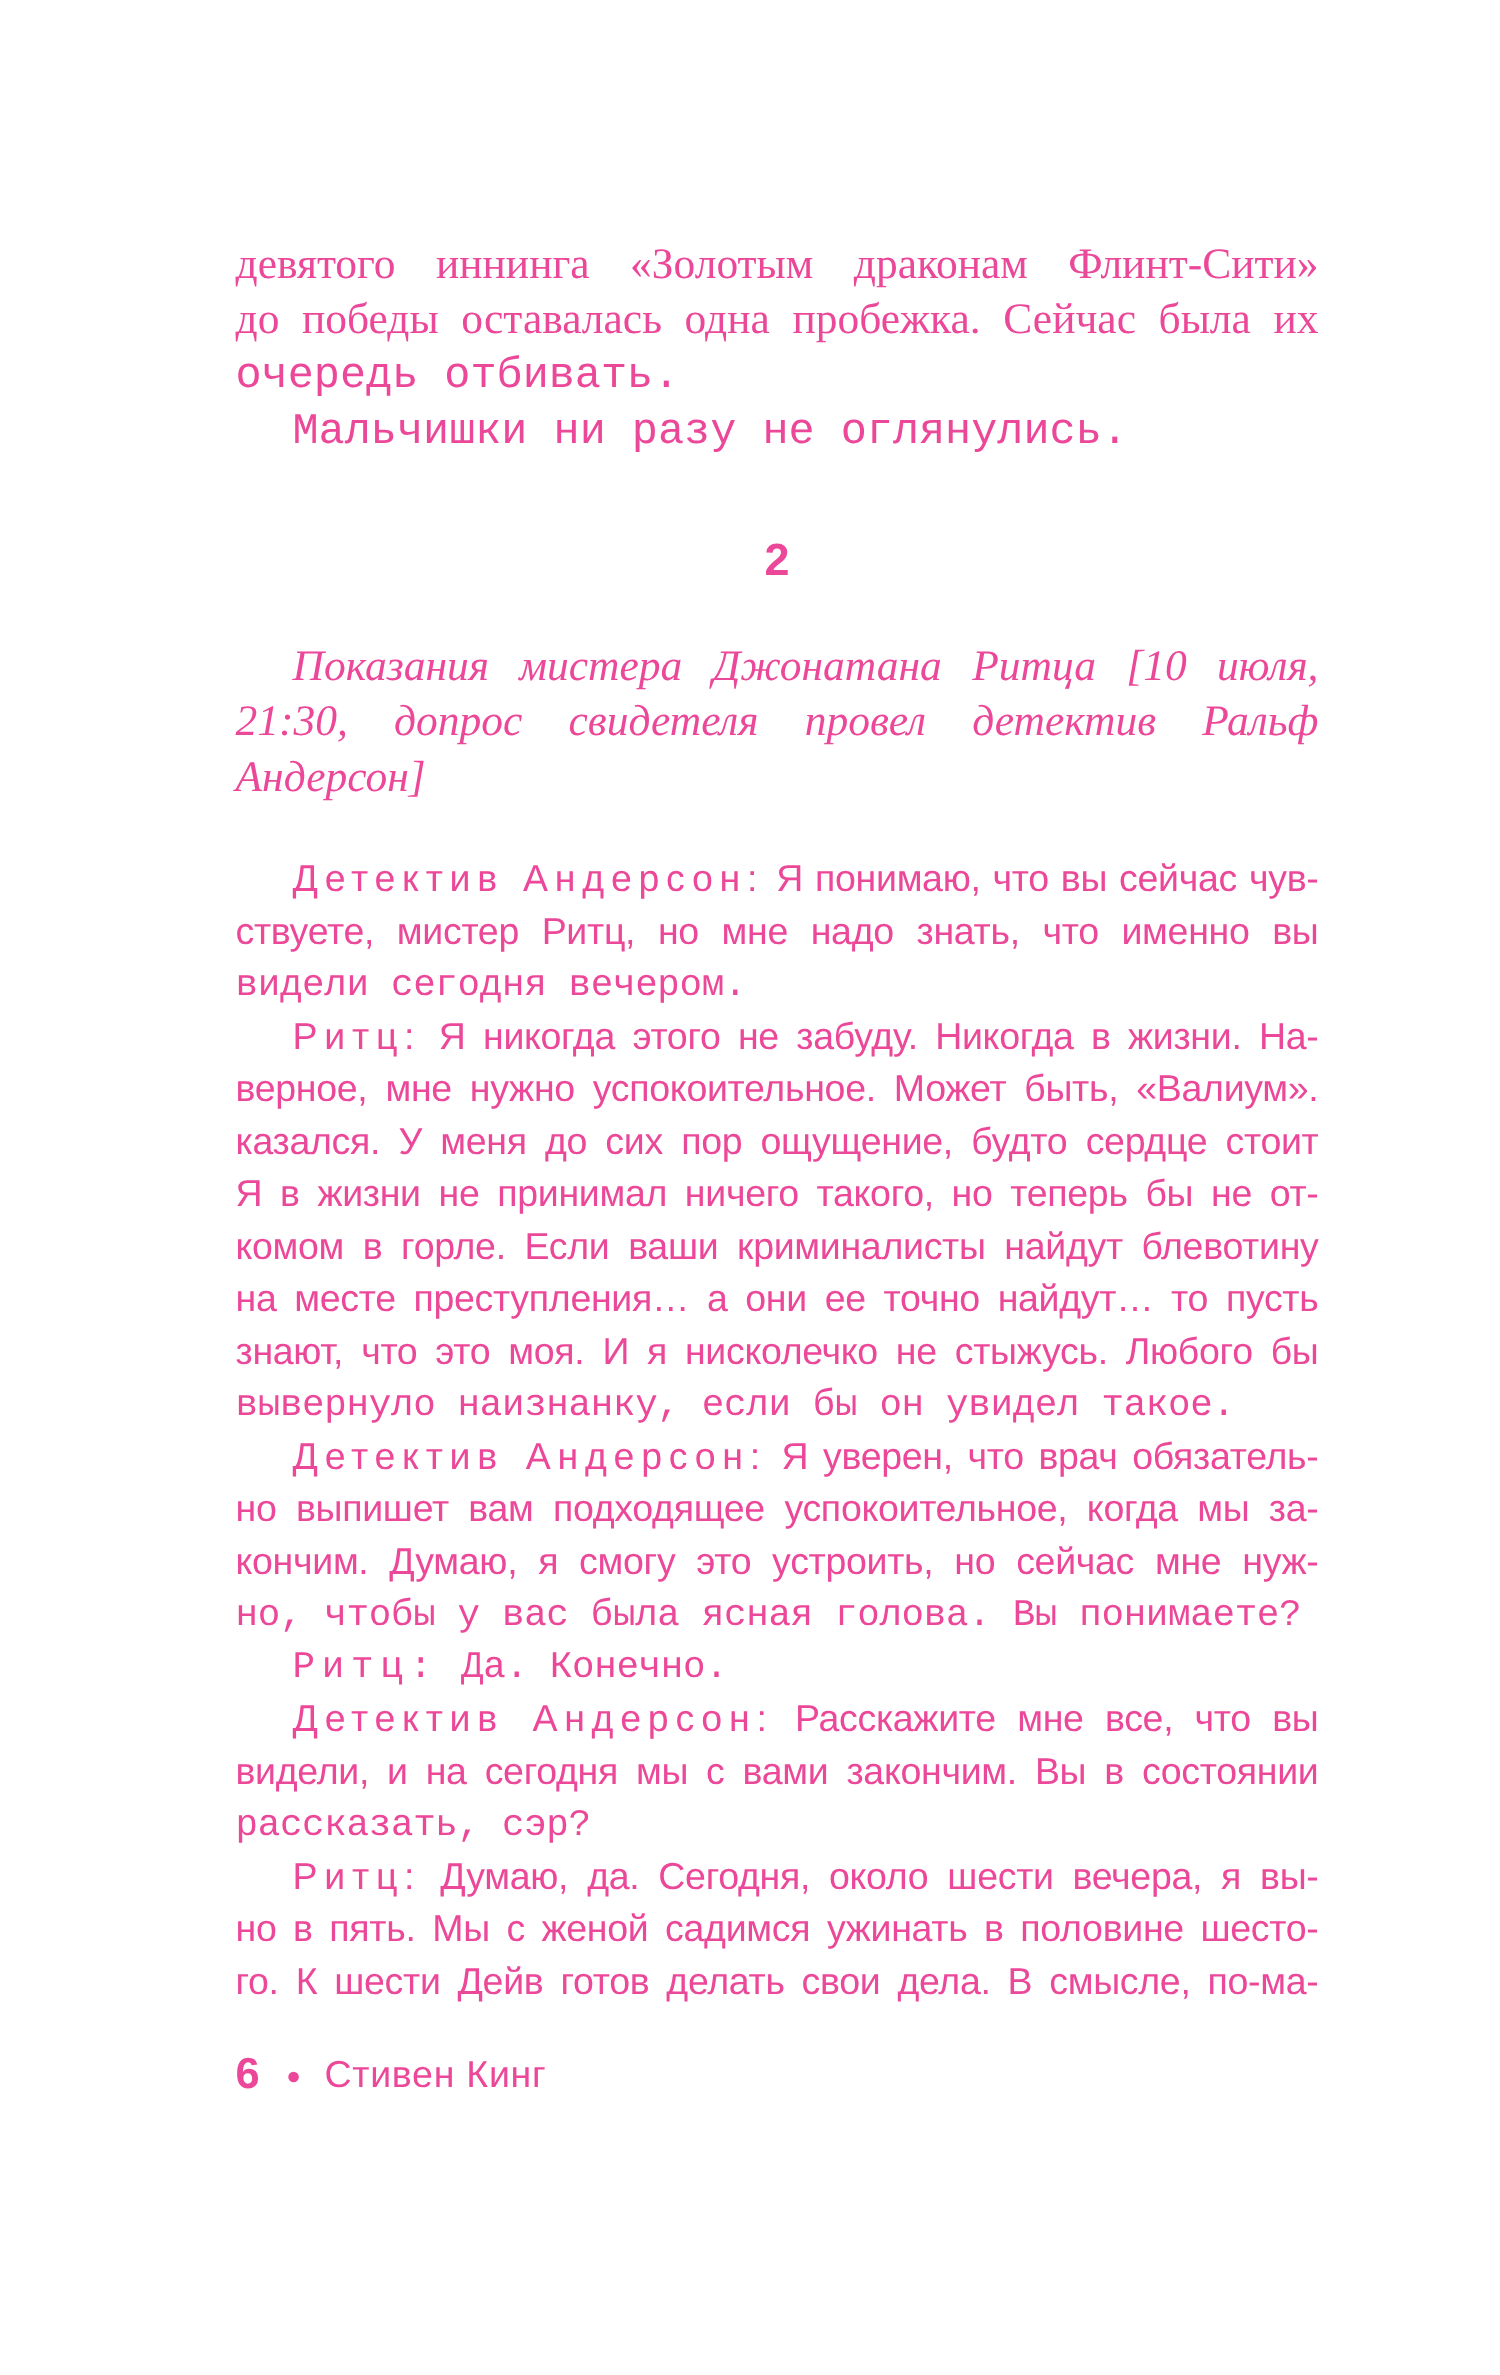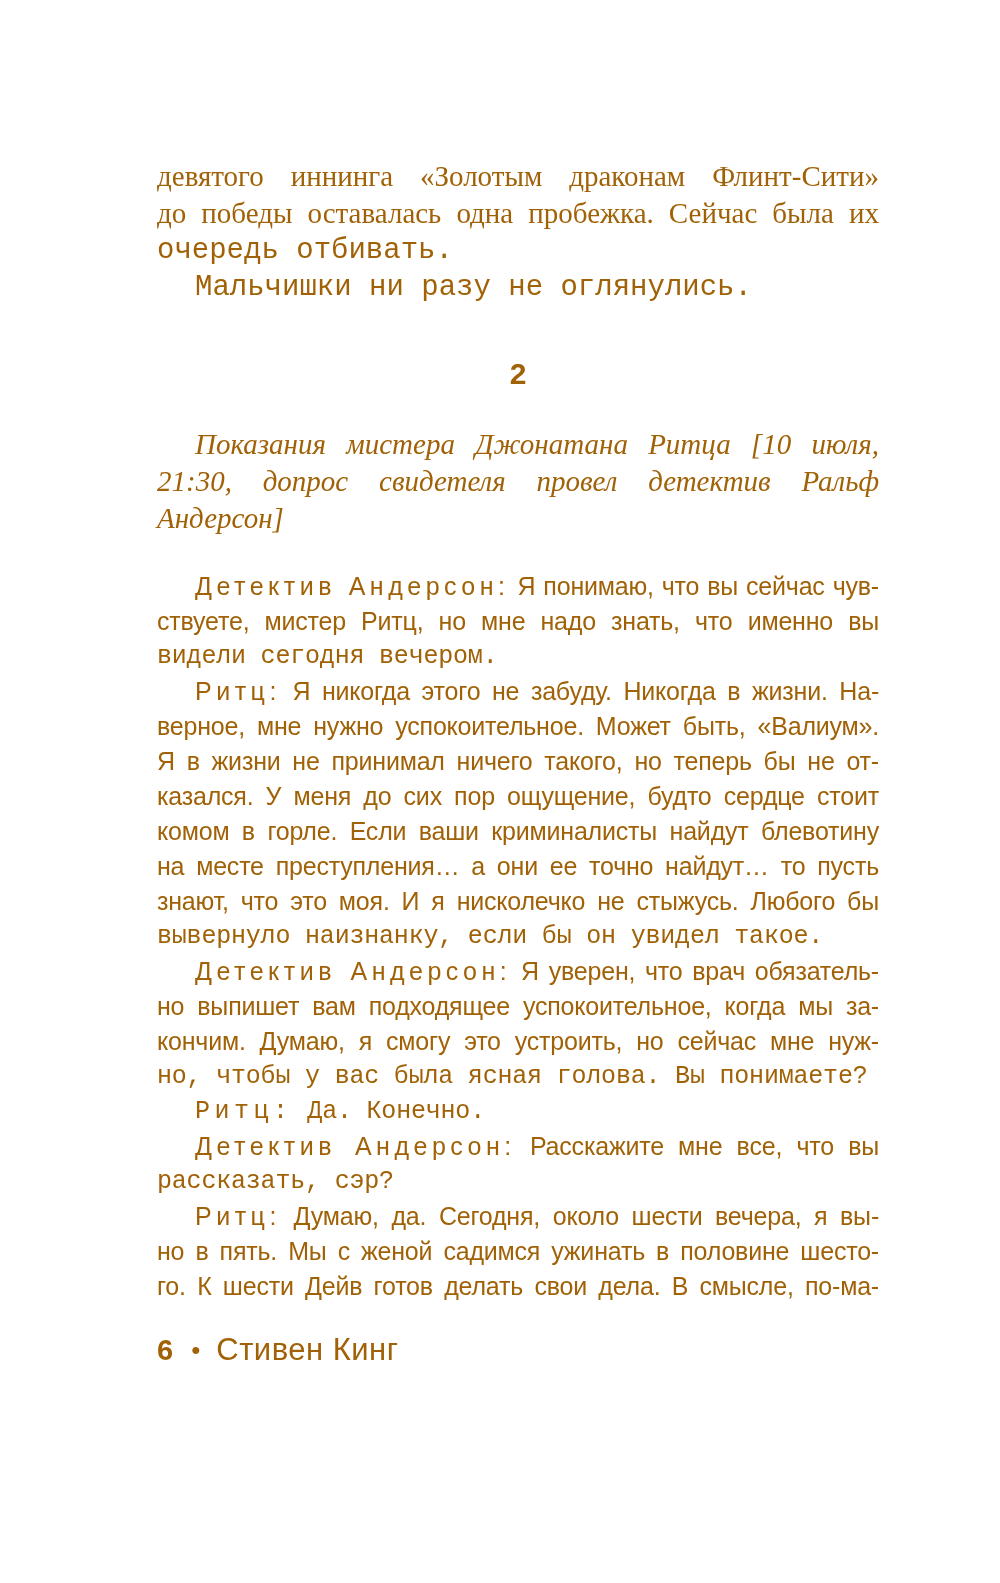--- a/index.html
+++ b/index.html
@@ -2,21 +2,21 @@
 <html><head>
 <meta charset="utf-8">
 <style>
   html, body { margin: 0; padding: 0; background: #e8e8e8; }
   .page {
     position: relative;
     width: 1000px;
     height: 1583px;
     margin: 0 auto;
     background: #ffffff;
-    color: #a16207;
+    color: #ec4899;
     box-sizing: border-box;
     padding: 158px 121px 0 157px;
     overflow: hidden;
   }
   
   .serif {
     font-family: "Liberation Serif", serif;
     font-size: 29px;
     line-height: 37px;
   }
@@ -52,21 +52,21 @@
   .footer .pagenum {
     font-weight: bold;
     font-size: 29px;
   }
   .footer .bullet {
     font-size: 26px;
     margin: 0 16px 0 18px;
     line-height: 1;
   }
   .footer .running {
-    font-size: 31px;
+    font-size: 25px;
     letter-spacing: 0.5px;
   }
 </style>
 </head>
 <body>
 
 <div class="page">
 
   <div class="serif">
     <div class="ln jl">девятого иннинга «Золотым драконам Флинт-Сити»</div>
@@ -87,41 +87,42 @@
 
   <div class="sans dialogue-block">
     <div class="ln jl ind"><span class="speaker">Детектив Андерсон:</span> <span>Я понимаю, что вы сейчас чув-</span></div>
     <div class="ln jl">ствуете, мистер Ритц, но мне надо знать, что именно вы</div>
     <div class="ln ll">видели сегодня вечером.</div>
   </div>
 
   <div class="sans">
     <div class="ln jl ind"><span class="speaker">Ритц:</span> <span>Я никогда этого не забуду. Никогда в жизни. На-</span></div>
     <div class="ln jl">верное, мне нужно успокоительное. Может быть, «Валиум».</div>
+    <div class="ln jl">казался. У меня до сих пор ощущение, будто сердце стоит</div>
     <div class="ln jl">Я в жизни не принимал ничего такого, но теперь бы не от-</div>
-    <div class="ln jl">казался. У меня до сих пор ощущение, будто сердце стоит</div>
     <div class="ln jl">комом в горле. Если ваши криминалисты найдут блевотину</div>
     <div class="ln jl">на месте преступления… а они ее точно найдут… то пусть</div>
     <div class="ln jl">знают, что это моя. И я нисколечко не стыжусь. Любого бы</div>
     <div class="ln ll">вывернуло наизнанку, если бы он увидел такое.</div>
   </div>
 
   <div class="sans">
     <div class="ln jl ind"><span class="speaker">Детектив Андерсон:</span> <span>Я уверен, что врач обязатель-</span></div>
     <div class="ln jl">но выпишет вам подходящее успокоительное, когда мы за-</div>
     <div class="ln jl">кончим. Думаю, я смогу это устроить, но сейчас мне нуж-</div>
     <div class="ln ll">но, чтобы у вас была ясная голова. Вы понимаете?</div>
   </div>
 
   <div class="sans">
     <div class="ln ll ind"><span class="speaker">Ритц:</span> <span>Да. Конечно.</span></div>
   </div>
 
   <div class="sans">
     <div class="ln jl ind"><span class="speaker">Детектив Андерсон:</span> <span>Расскажите мне все, что вы</span></div>
+    <div class="ln jl">видели, и на сегодня мы с вами закончим. Вы в состоянии</div>
     <div class="ln ll">рассказать, сэр?</div>
   </div>
 
   <div class="sans">
     <div class="ln jl ind"><span class="speaker">Ритц:</span> <span>Думаю, да. Сегодня, около шести вечера, я вы-</span></div>
     <div class="ln jl">но в пять. Мы с женой садимся ужинать в половине шесто-</div>
     <div class="ln jl">го. К шести Дейв готов делать свои дела. В смысле, по-ма-</div>
   </div>
 
   <div class="footer">

